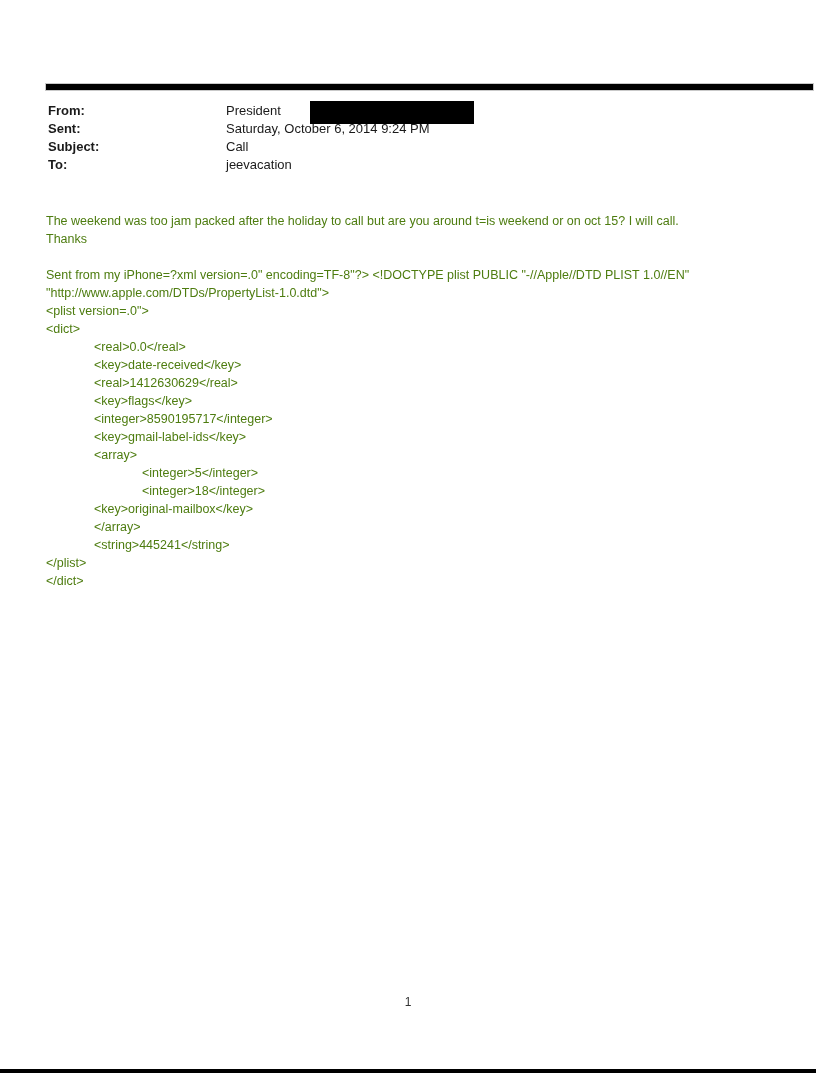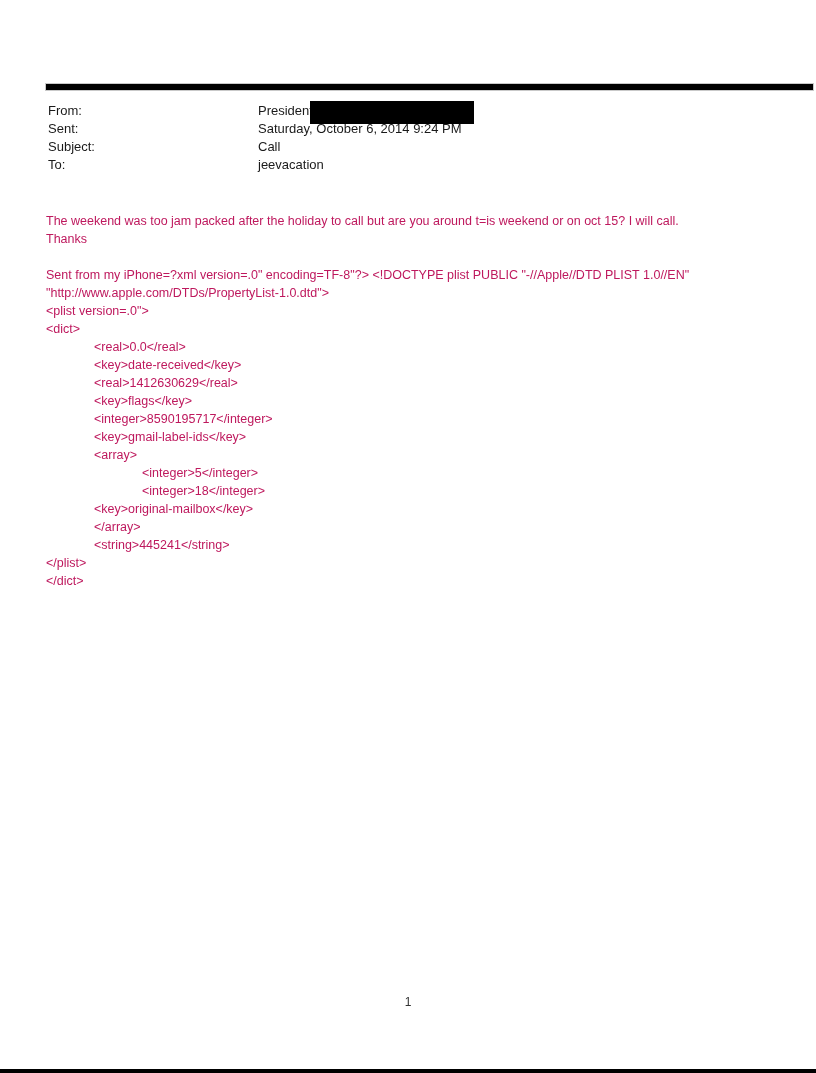--- a/index.html
+++ b/index.html
@@ -32,22 +32,22 @@
     position: absolute;
     left: 48px;
     top: 102px;
     right: 40px;
     font-size: 13px;
     line-height: 18px;
   }
   .hdr-row { position: relative; height: 18px; white-space: nowrap; }
   .hdr-label {
     display: inline-block;
-    width: 210px;
-    font-weight: 400;
+    width: 178px;
+    font-weight: 700;
     color: #1a1a1a;
   }
   .hdr-value { color: #1a1a1a; }
   .redaction-box {
     position: absolute;
     left: 262px;
     top: -1px;
     width: 164px;
     height: 23px;
     background: #000000;
@@ -55,21 +55,21 @@
   }
 
   
   .email-body {
     position: absolute;
     left: 46px;
     top: 212px;
     right: 30px;
     font-size: 12.5px;
     line-height: 18px;
-    color: #be185d;
+    color: #4d7c0f;
   }
   .body-line { min-height: 18px; white-space: nowrap; }
   .ind0 { padding-left: 0; }
   .ind1 { padding-left: 48px; }
   .ind2 { padding-left: 96px; }
 
   
   .page-number {
     position: absolute;
     left: 0;

